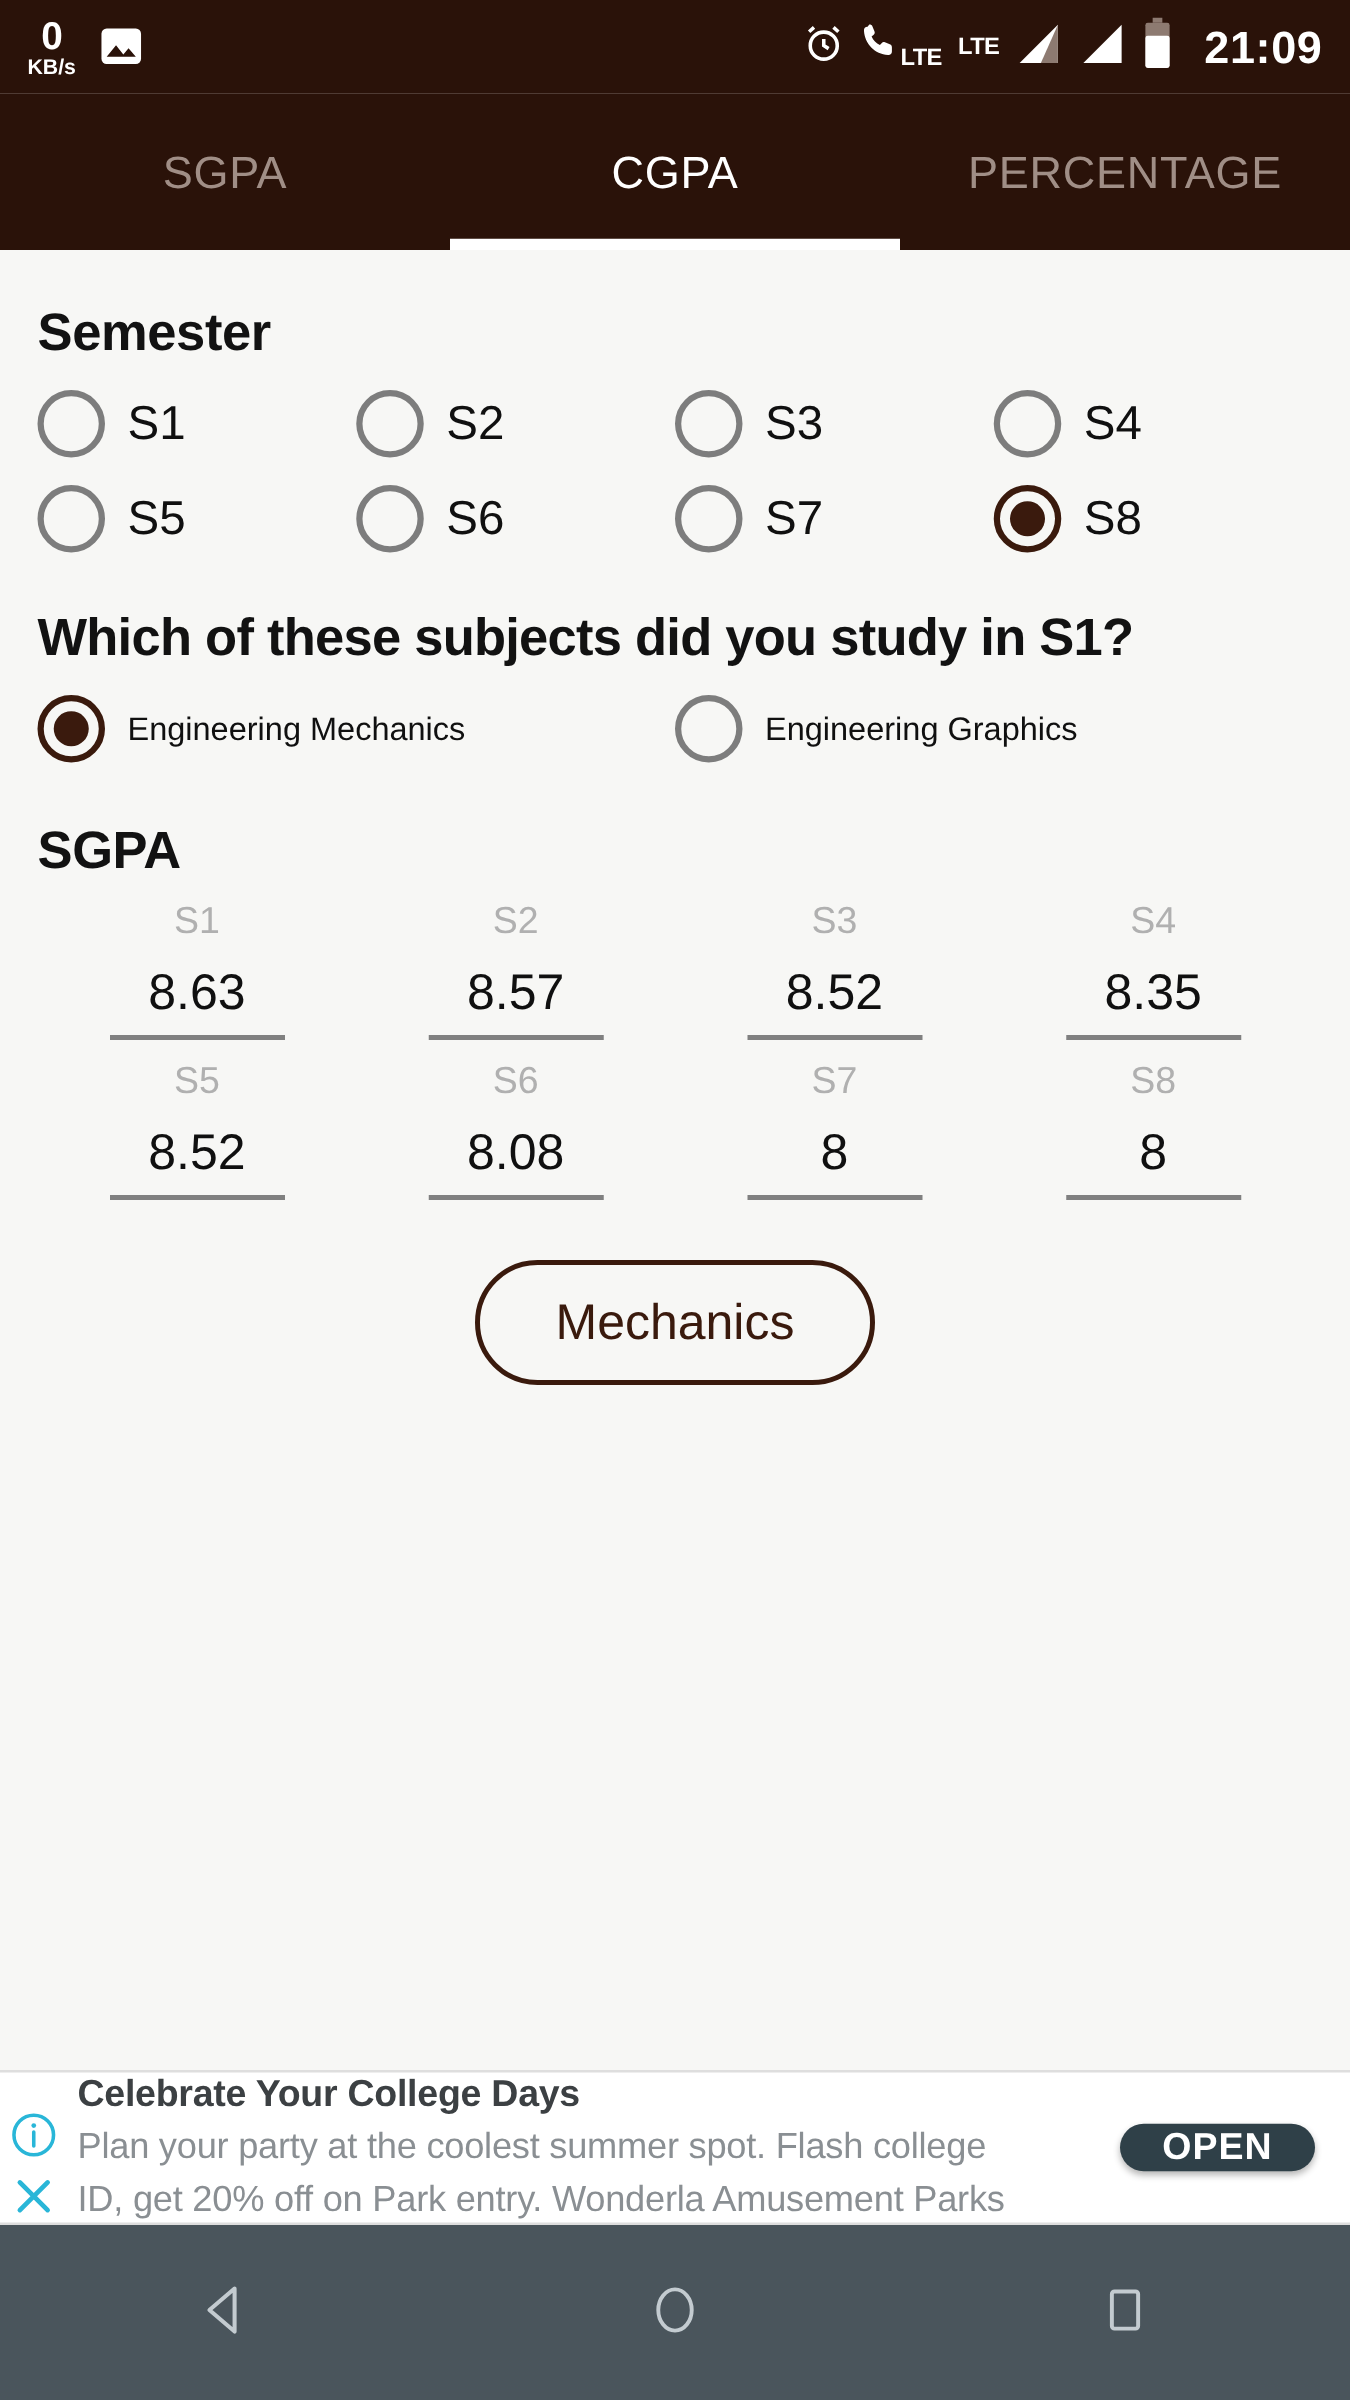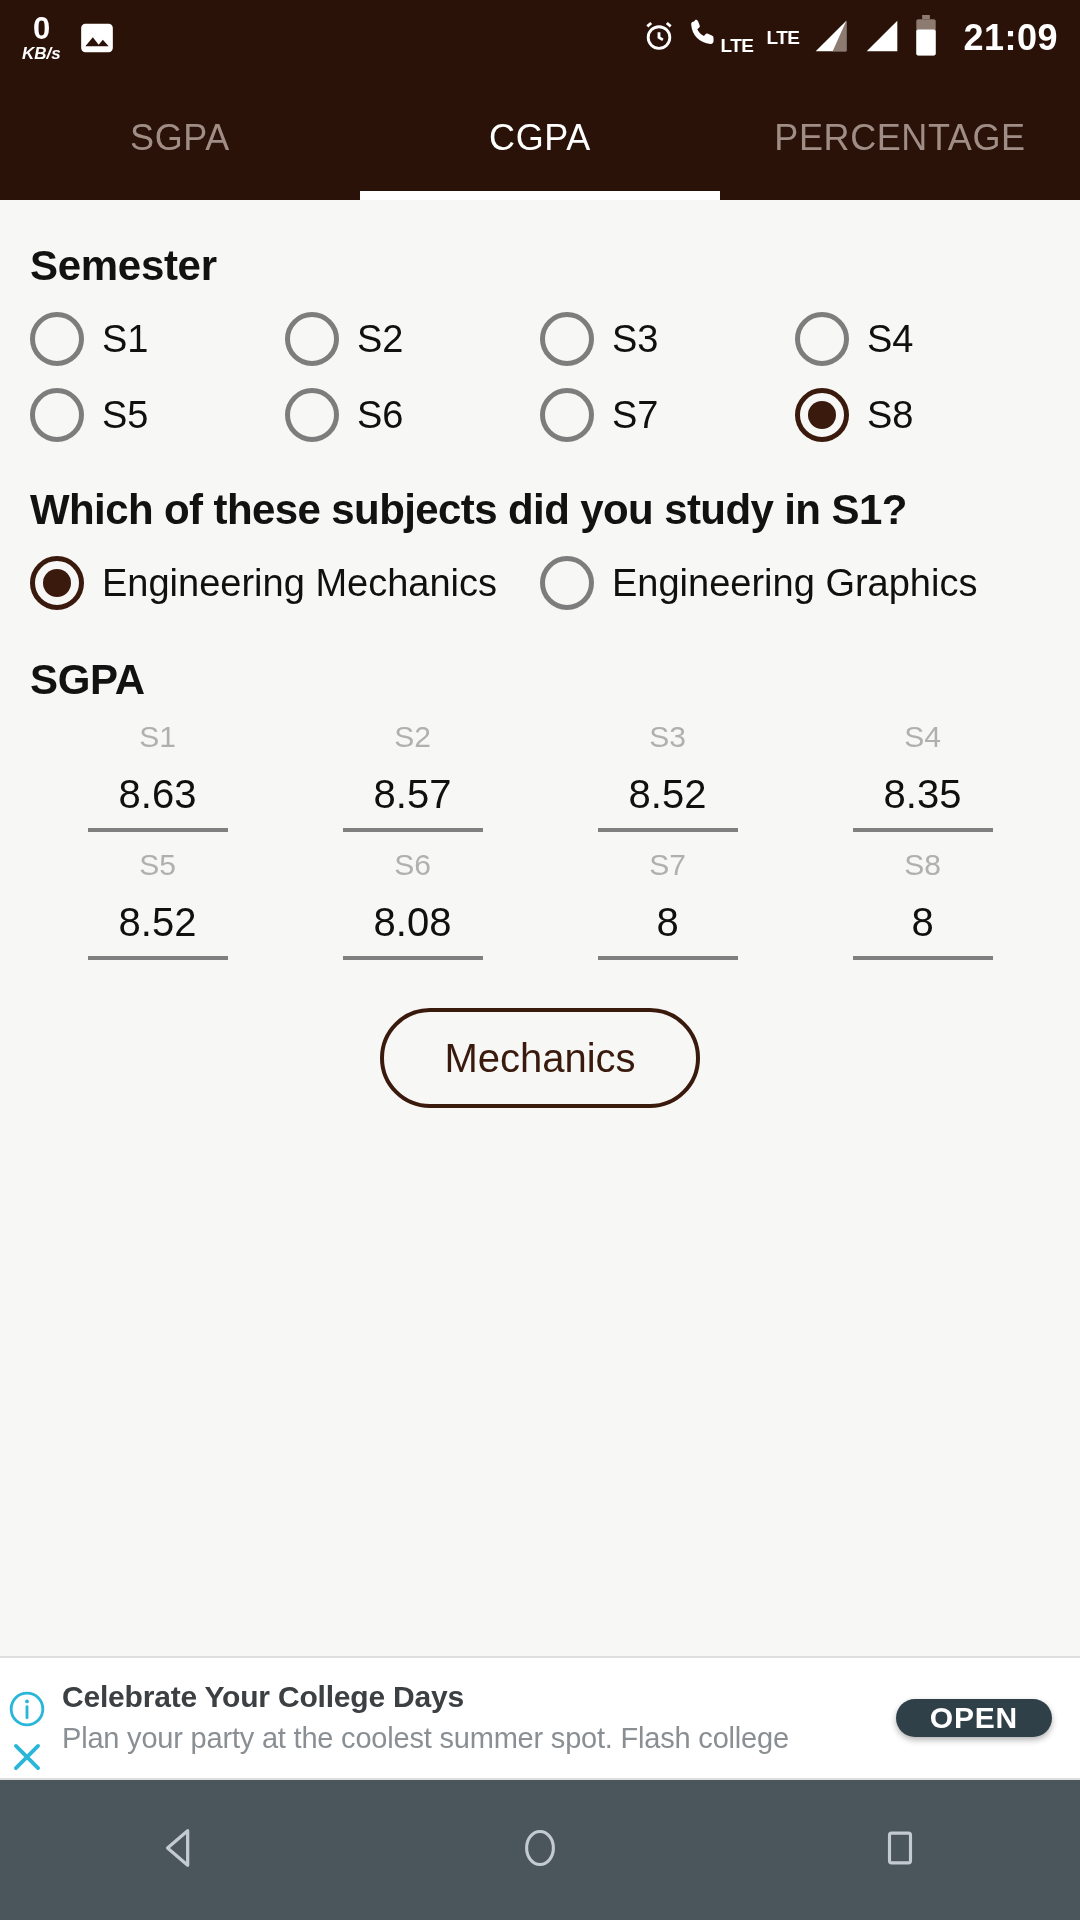--- a/index.html
+++ b/index.html
@@ -13,21 +13,21 @@
 
   
   .statusbar{
     position:absolute; left:0; top:0; width:1080px; height:75px;
     background:#2a1209; color:#ffffff;
     display:flex; align-items:center; padding:0 22px;
   }
   .sb-left{ display:flex; align-items:flex-end; gap:16px; }
   .netspeed{ display:flex; flex-direction:column; align-items:center; line-height:1; }
   .netspeed .num{ font-size:31px; font-weight:bold; letter-spacing:-0.5px; }
-  .netspeed .unit{ font-size:17px; font-weight:bold; margin-top:1px;font-style:italic; }
+  .netspeed .unit{ font-size:17px; font-weight:bold; margin-top:1px; }
   .sb-spacer{ flex:1; }
   .sb-right{ display:flex; align-items:center; gap:13px; }
   .lte-call{ display:flex; align-items:flex-start; }
   .lte-txt{ font-size:19px; font-weight:bold; letter-spacing:-0.5px; }
   .sb-time{ font-size:36px; font-weight:bold; margin-left:12px; letter-spacing:0.5px; }
   .ic{ display:inline-block; }
 
   
   .tabbar{
     position:absolute; left:0; top:75px; width:1080px; height:125px;
@@ -70,21 +70,21 @@
     background:#3a1a0d; transform:translate(-50%,-50%);
   }
   .radio-label{ font-size:38px; color:#101010; margin-left:18px; }
 
   #subject-question{
     margin-top:44px; font-size:42px; font-weight:bold; color:#121212;
     letter-spacing:-0.6px; white-space:nowrap;
   }
   .subject-row{ display:flex; margin-top:22px; }
   .subject-cell{ display:flex; align-items:center; width:50%; }
-  .subject-cell .radio-label{ font-size:38px; }
+  .subject-cell .radio-label{ font-size:26px; }
 
   #sgpa-title{ margin-top:46px; }
 
   .grid-row{ display:flex; }
   .grid-cell{ flex:1; display:flex; flex-direction:column; align-items:center; }
   .field-label{
     font-size:30px; color:#b0b0b0; margin-top:18px; line-height:1;
   }
   .field-value{
     font-size:40px; color:#101010; margin-top:22px; line-height:1;
@@ -318,20 +318,21 @@
       </span>
       <span>
         <svg width="38" height="38" viewBox="0 0 24 24" fill="none" stroke="#29b6d8" stroke-width="2.4" stroke-linecap="round">
           <path d="M5 5l14 14M19 5L5 19"></path>
         </svg>
       </span>
     </div>
     <div class="ad-body">
       <div class="ad-title">Celebrate Your College Days</div>
       <div class="ad-desc">Plan your party at the coolest summer spot. Flash college</div>
+      <div class="ad-desc">ID, get 20% off on Park entry. Wonderla Amusement Parks</div>
     </div>
     <div class="ad-cta">OPEN</div>
   </div>
 
   <div class="navbar">
     <div class="navbtn">
       <span>
         <svg width="46" height="46" viewBox="0 0 24 24" fill="none" stroke="#c3cbd0" stroke-width="1.7" stroke-linejoin="round">
           <path d="M16 3L5.5 12 16 21z"></path>
         </svg>

